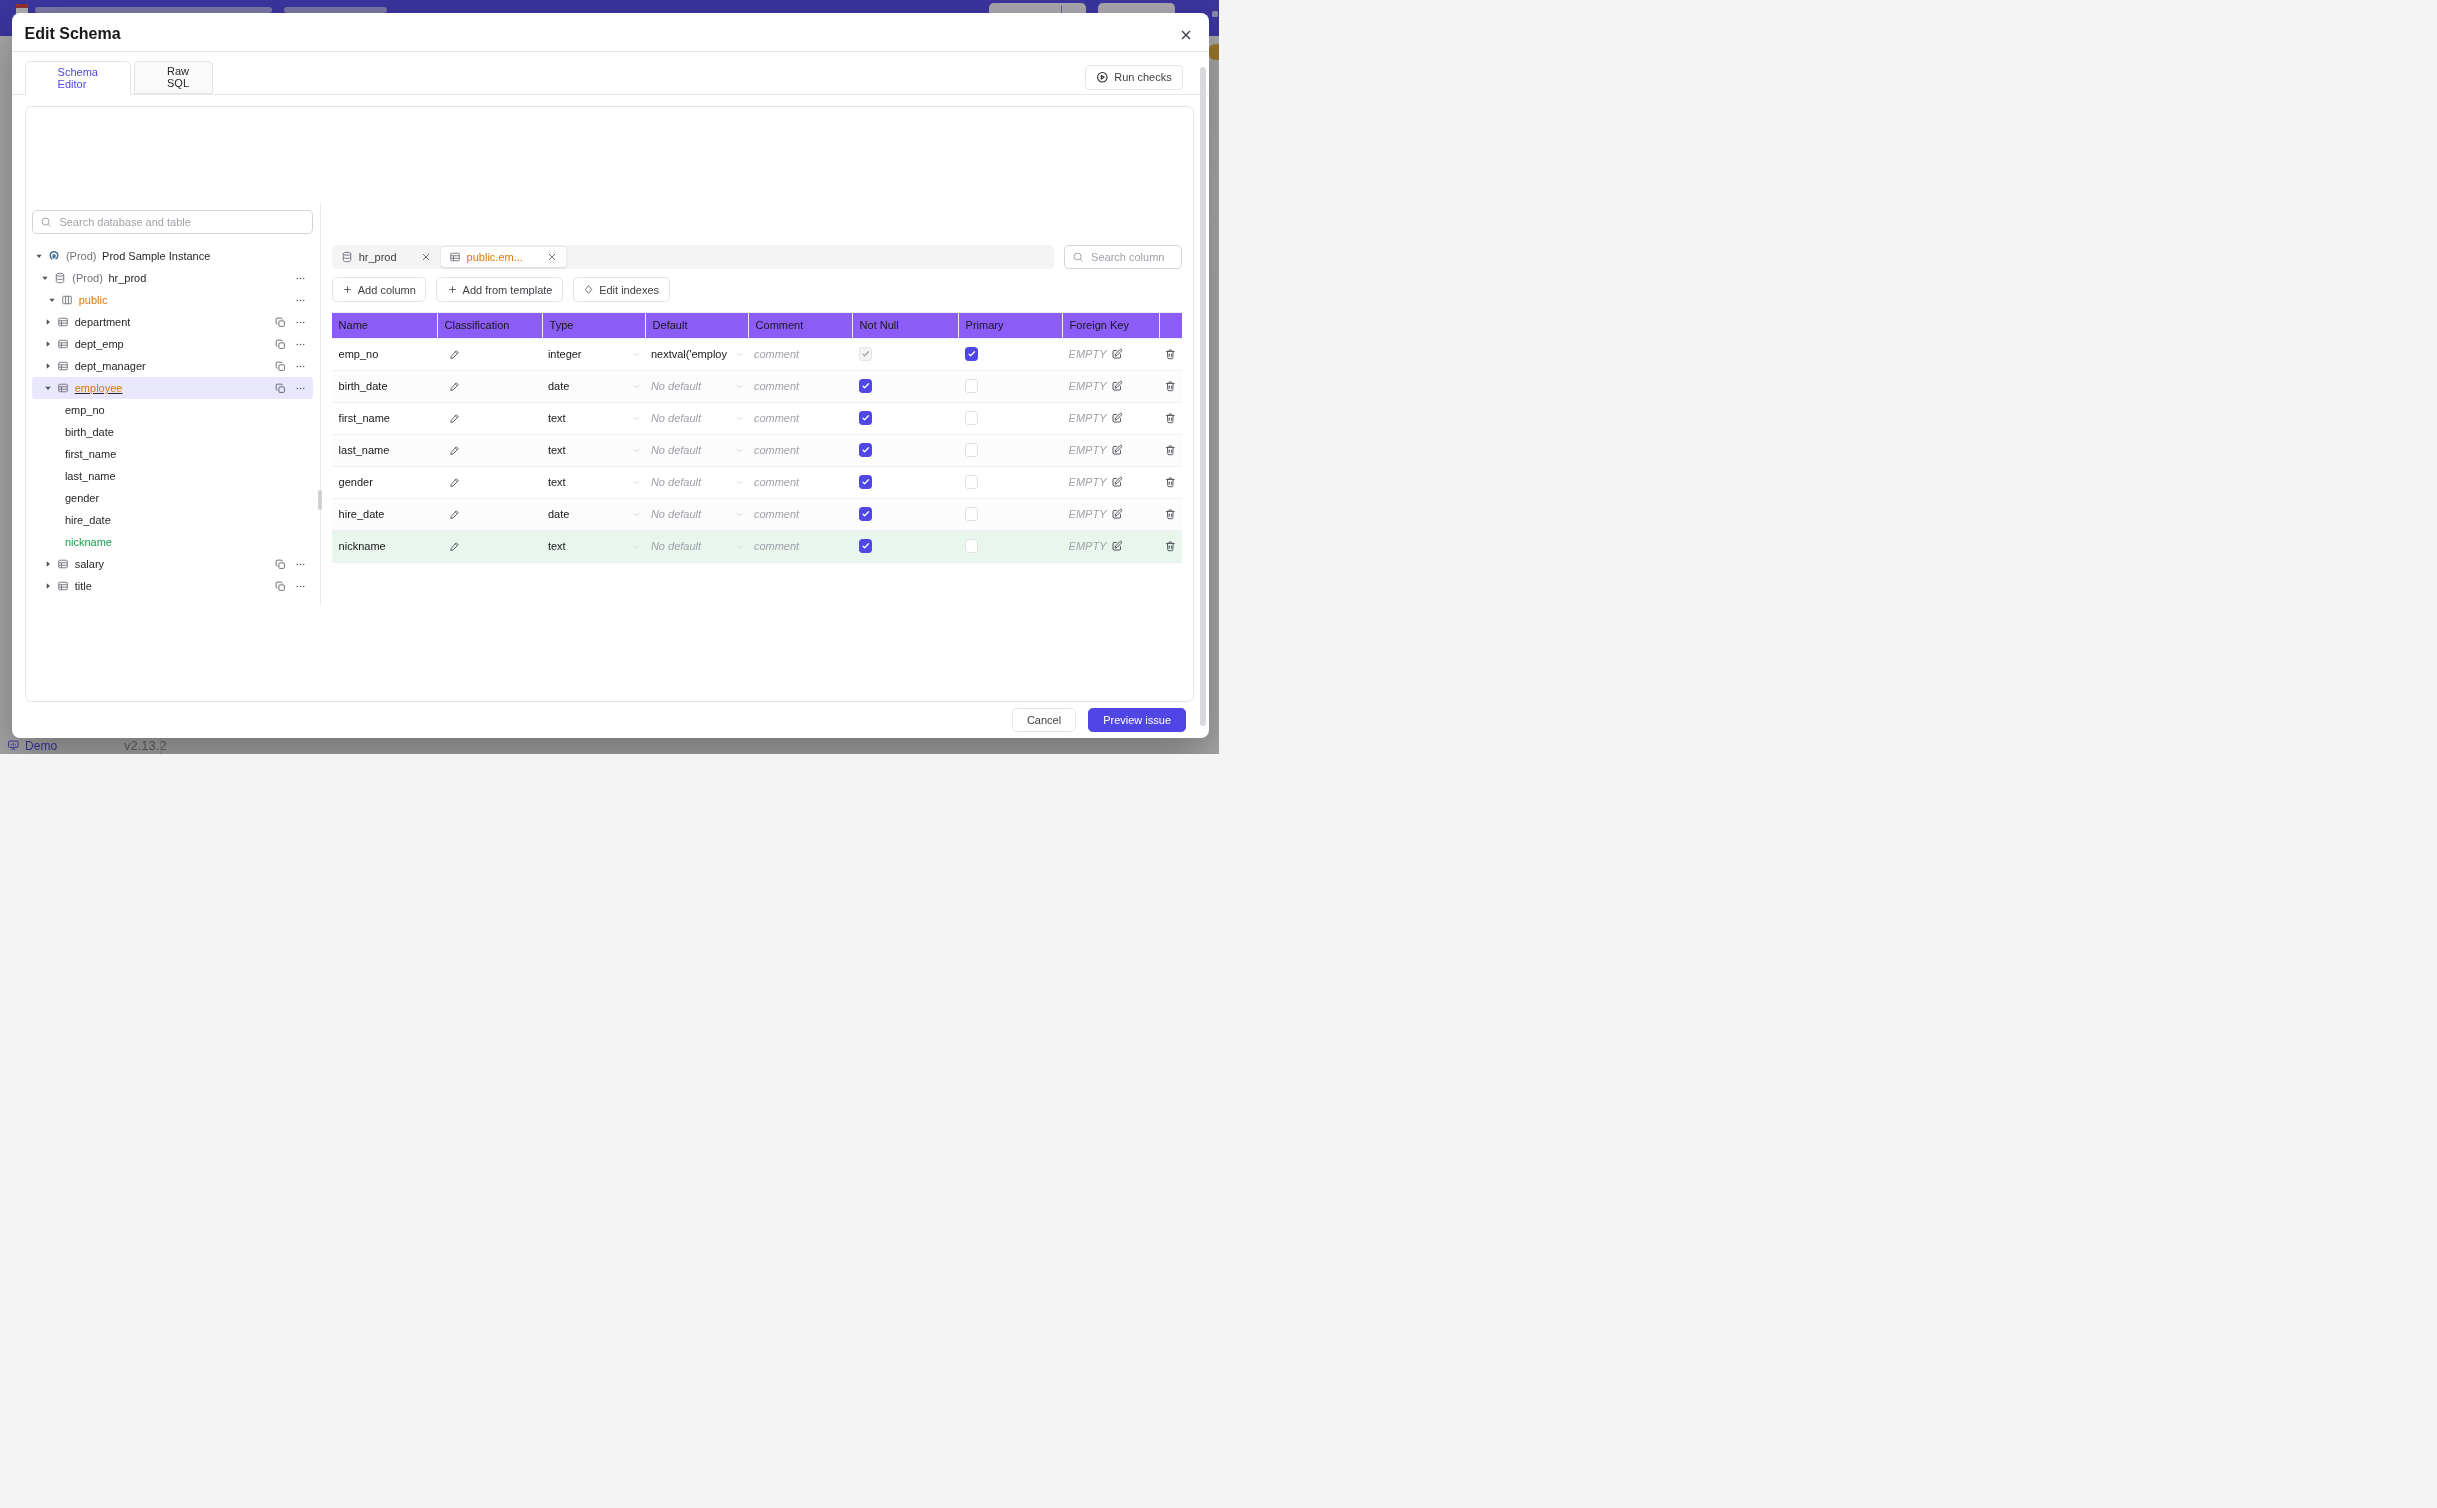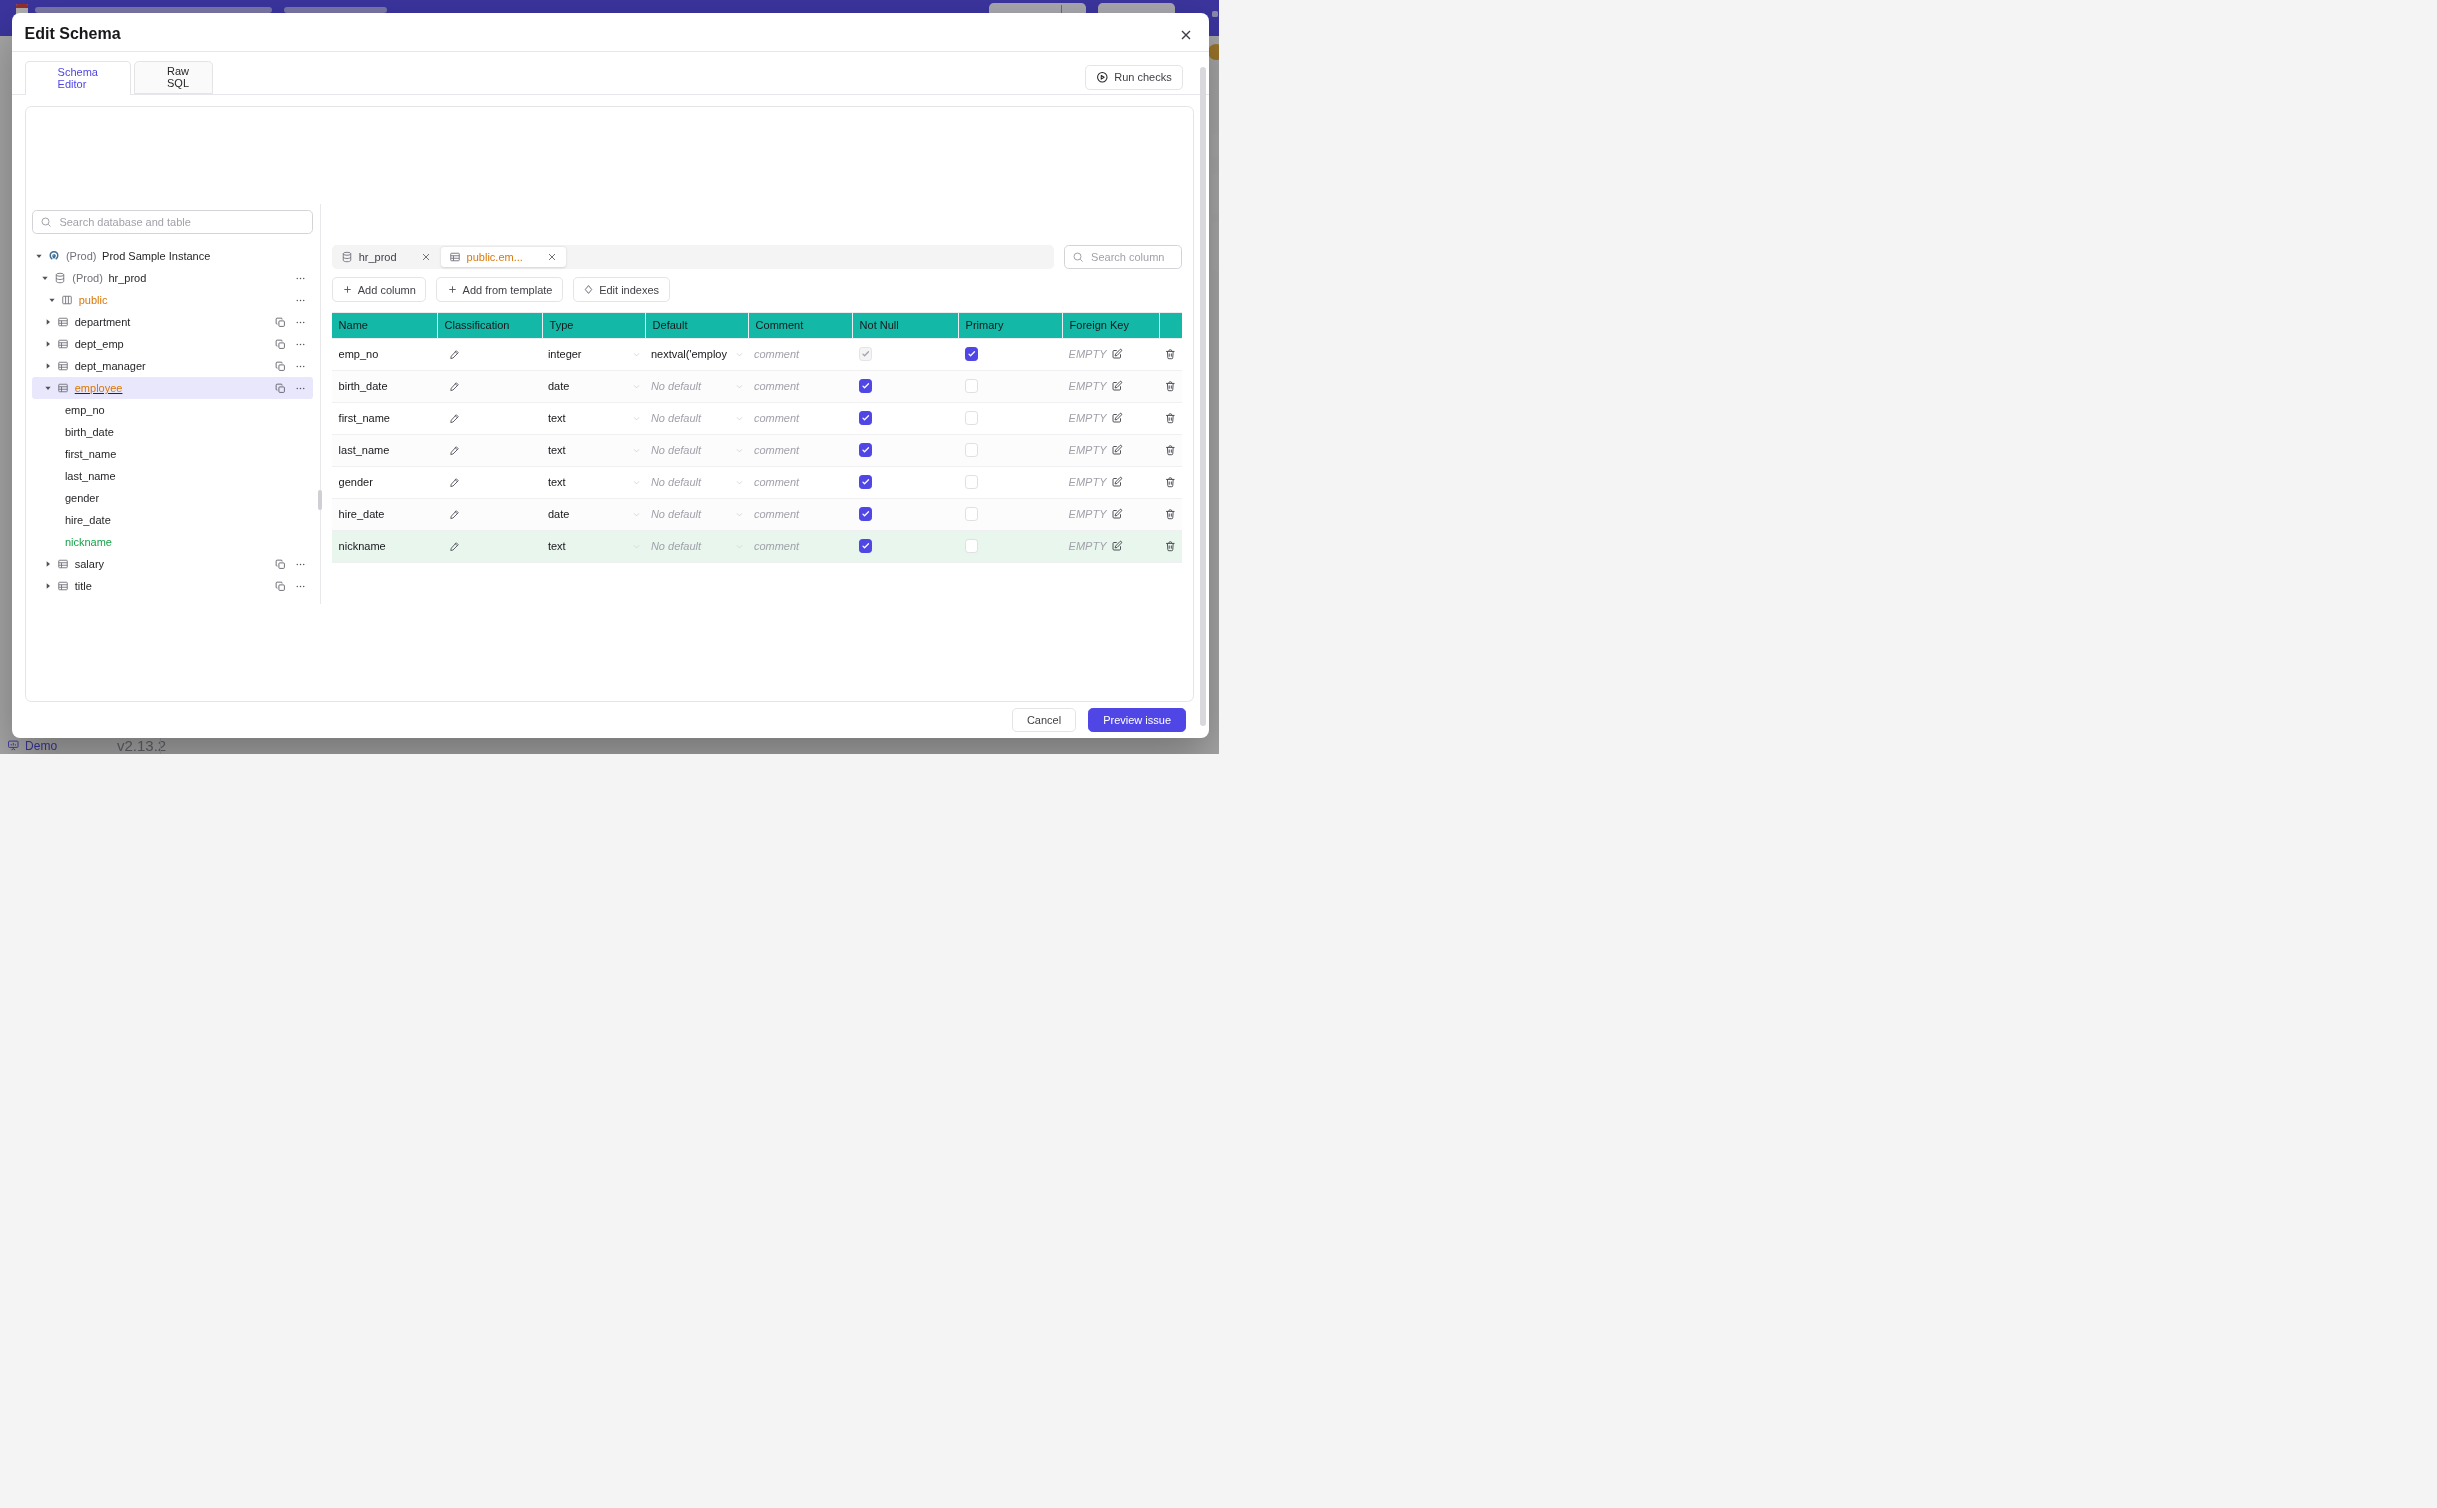--- a/index.html
+++ b/index.html
@@ -13,21 +13,21 @@
   .backdrop{position:absolute;inset:0;}
   .topbar{position:absolute;left:0;top:0;right:0;height:36px;background:#4f46e5;}
   .banner-cal{position:absolute;left:16px;top:4px;width:12px;height:11px;background:#fff;border-radius:1.6px;overflow:hidden;}
   .banner-cal:before{content:"";position:absolute;left:0;top:0;right:0;height:4px;background:#d63b3b;}
   .banner-blob{position:absolute;top:7px;height:6.3px;border-radius:3.2px;background:rgba(255,255,255,.55);}
   .tb-btn{position:absolute;top:3.2px;height:24px;border-radius:4.7px;background:rgba(255,255,255,.95);}
   .tb-split{position:absolute;top:4.7px;width:0.8px;height:20.5px;background:rgba(79,70,229,.6);}
   .bottom-strip{position:absolute;left:0;bottom:0;right:0;height:16.6px;display:flex;align-items:center;}
   .demo-wrap{display:flex;align-items:center;gap:5.5px;margin-left:7px;color:#4f46e5;}
   .demo-label{font-size:12px;font-weight:500;}
-  .version-label{position:absolute;left:117px;font-size:15px;color:#8a8a92;}
+  .version-label{position:absolute;left:124px;font-size:13px;color:#8a8a92;}
   .bg-vline{position:absolute;left:160px;bottom:0;width:0.8px;height:16.6px;background:#d9d9de;}
   .sliver-avatar{position:absolute;left:1208px;top:44px;width:16px;height:16px;border-radius:50%;background:#e2aa33;}
   .sliver-card{position:absolute;left:1212px;width:11px;border-radius:3.2px;background:rgba(255,255,255,.32);}
   .sliver-dot{position:absolute;left:1212px;top:11px;width:6.3px;height:6.3px;border-radius:1.6px;background:rgba(255,255,255,.7);}
 
   
   .overlay{position:absolute;inset:0;background:rgba(24,24,27,.35);}
 
   
   .modal{position:absolute;left:12px;top:12.6px;width:1197px;height:725px;background:#fff;
@@ -84,21 +84,21 @@
   .col-search{width:118px;}
   .actions-row{margin-top:8px;display:flex;gap:10px;}
   .act-btn{height:23px;padding:0 9.5px;display:flex;align-items:center;gap:4.7px;background:#fff;border:0.8px solid #e4e4e7;
            border-radius:4.7px;font-size:11px;color:#3f3f46;cursor:pointer;}
   .act-btn .icn{color:#52525b;}
   .act-btn .icn svg{width:11px;height:11px;}
 
   
   :root{--cols:105px 105px 103px 103px 104px 106px 104px 97px 1fr;}
   .tbl{margin-top:9.5px;border-top:0.8px solid #ececf0;}
-  .thead{display:grid;grid-template-columns:var(--cols);height:25px;background:#14b8a6;border-bottom:0.8px solid #ececf0;}
+  .thead{display:grid;grid-template-columns:var(--cols);height:25px;background:#8b5cf6;border-bottom:0.8px solid #ececf0;}
   .th{display:flex;align-items:center;padding-left:7px;font-size:11px;font-weight:500;color:#18181b;border-left:0.8px solid #ececf0;}
   .th:first-child{border-left:none;}
   .tr{display:grid;grid-template-columns:var(--cols);height:31px;border-bottom:0.8px solid #f0f0f2;background:#fff;}
   .tr:nth-child(even){background:#fcfcfd;}
   .tr.created{background:#e8f6ee;}
   .td{display:flex;align-items:center;font-size:11px;color:#18181b;}
   .td-name{padding-left:7px;}
   .td-class{padding-left:12px;color:#52525b;}
   .td-class svg{width:12px;height:12px;}
   .td-sel{justify-content:space-between;padding-left:6.3px;padding-right:2.4px;}

